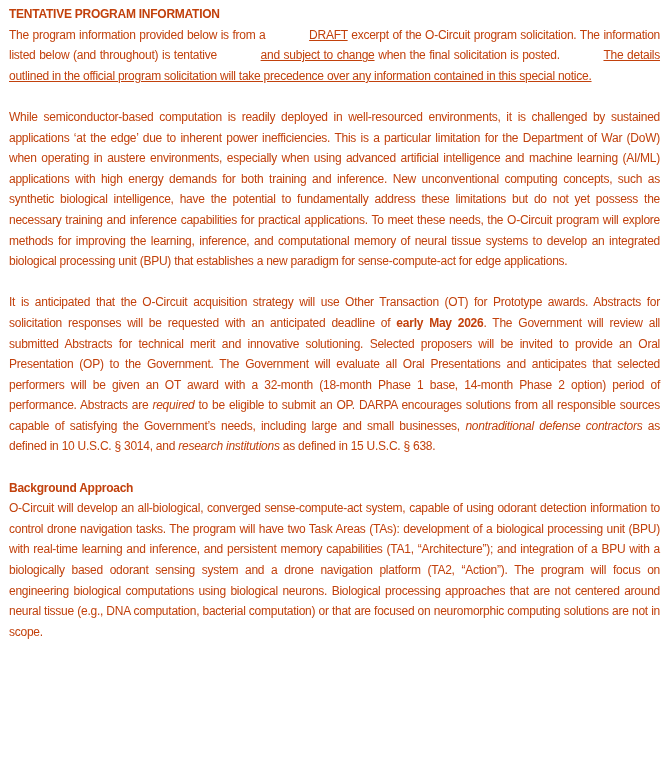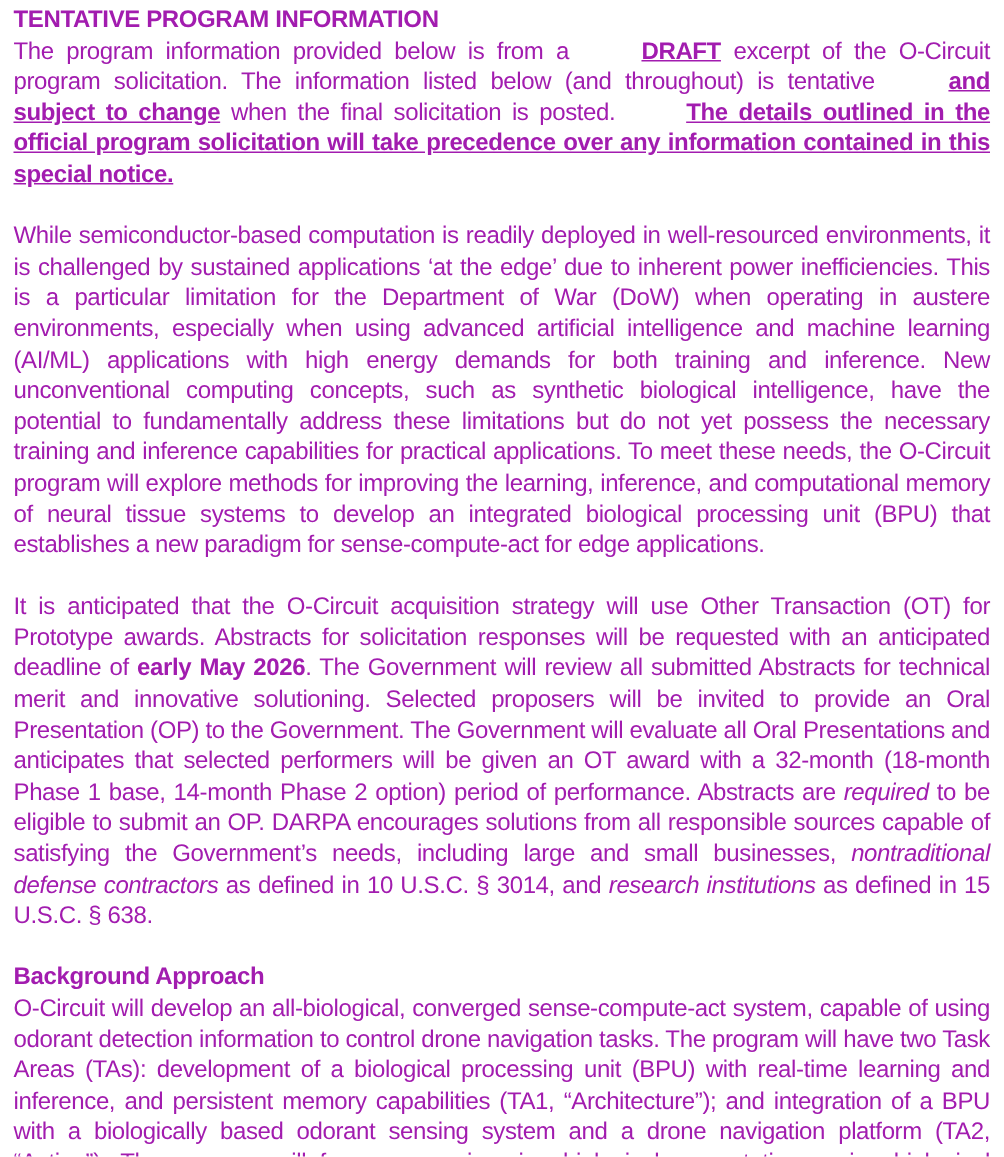--- a/index.html
+++ b/index.html
@@ -4,32 +4,32 @@
 <style>
   html, body { margin: 0; padding: 0; background: #ffffff; }
   body { width: 669px; height: 771px; overflow: hidden; }
   .page {
     position: relative;
     width: 669px;
     height: 636px;
     padding: 4px 9px 0 9px;
     box-sizing: border-box;
     font-family: "Liberation Sans", sans-serif;
-    font-size: 16px;
+    font-size: 12px;
     line-height: 20.6px;
-    color: #a21caf;
+    color: #c2410c;
     letter-spacing: -0.25px;
   }
   .section { margin: 0 0 20.6px 0; }
   .heading { font-weight: bold; margin: 0; }
   .para { margin: 0; text-align: justify; text-align-last: left; }
   .b { font-weight: bold; }
   .u { }
   .i { font-style: italic; }
-  .bu { font-weight: bold; text-decoration: underline; margin-left: 40px; }
+  .bu { font-weight: normal; text-decoration: underline; margin-left: 40px; }
 </style>
 </head>
 <body>
 
 <div class="page">
 
   <div class="section">
     <p class="heading">TENTATIVE PROGRAM INFORMATION</p>
     <p class="para"><span>The program information provided below is from a </span><span class="bu">DRAFT</span><span> excerpt of the O-Circuit program solicitation. The information listed below (and throughout) is tentative </span><span class="bu">and subject to change</span><span> when the final solicitation is posted. </span><span class="bu">The details outlined in the official program solicitation will take precedence over any information contained in this special notice.</span></p>
   </div>

